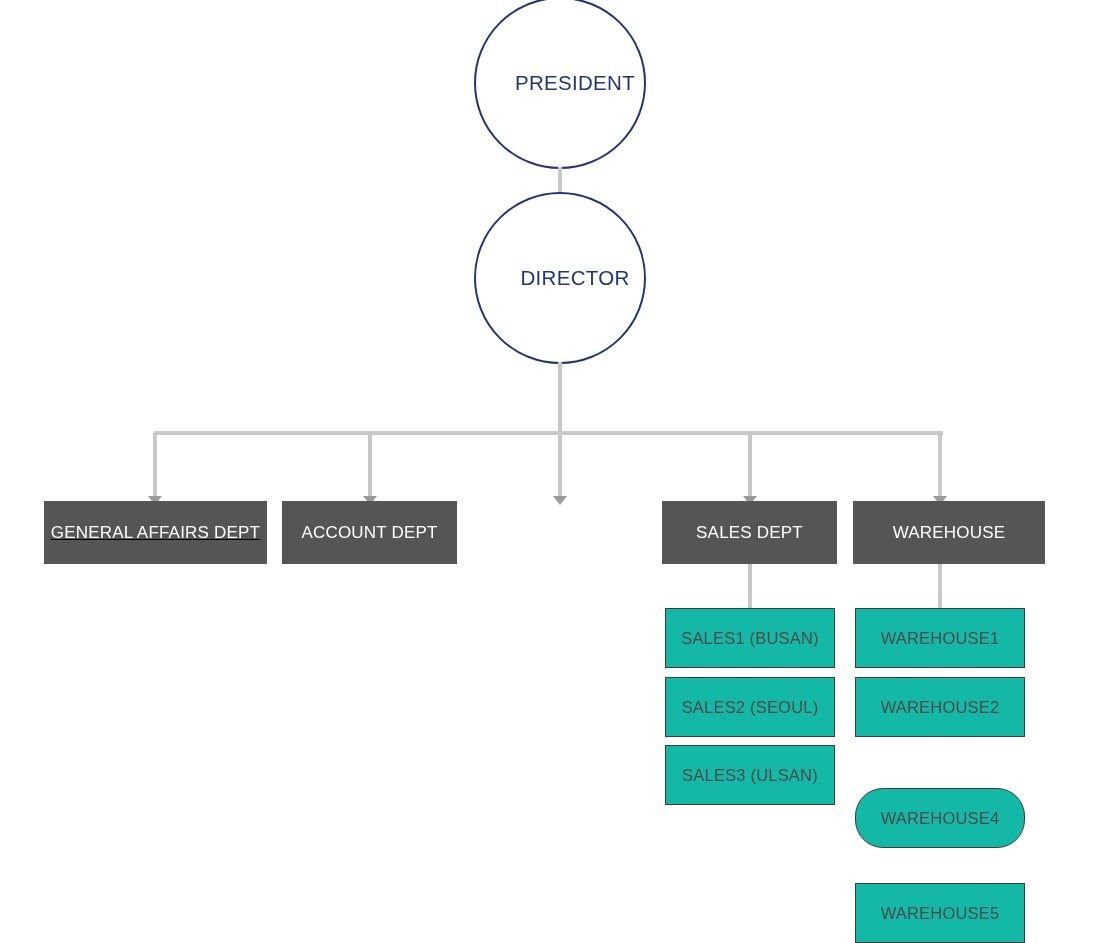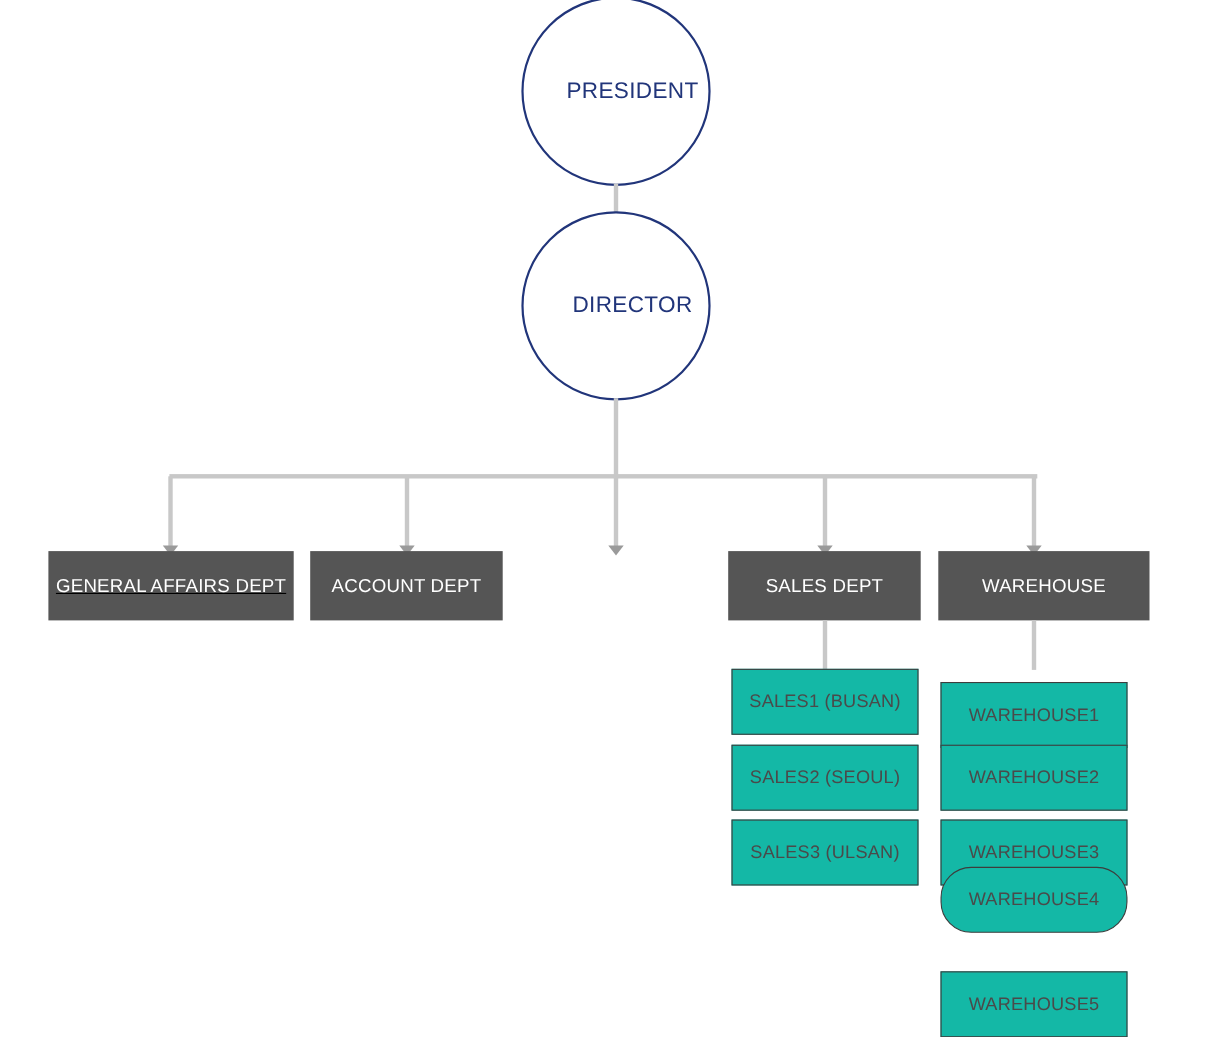--- a/index.html
+++ b/index.html
@@ -153,28 +153,25 @@
   <div class="leaf-box" style="left:665px; top:608px;">
     <span class="leaf-label">SALES1 (BUSAN)</span>
   </div>
   <div class="leaf-box" style="left:665px; top:677px;">
     <span class="leaf-label">SALES2 (SEOUL)</span>
   </div>
   <div class="leaf-box" style="left:665px; top:745px;">
     <span class="leaf-label">SALES3 (ULSAN)</span>
   </div>
 
-  <div class="leaf-box" style="left:855px; top:608px;margin-top:12px;">
+  <div class="leaf-box" style="left:855px; top:608px;">
     <span class="leaf-label">WAREHOUSE1</span>
   </div>
   <div class="leaf-box" style="left:855px; top:677px;align-items:center;">
     <span class="leaf-label">WAREHOUSE2</span>
-  </div>
-  <div class="leaf-box" style="left:855px; top:745px;">
-    <span class="leaf-label">WAREHOUSE3</span>
   </div>
   <div class="leaf-box" style="left:855px; top:788px;border-radius:28px;">
     <span class="leaf-label">WAREHOUSE4</span>
   </div>
   <div class="leaf-box" style="left:855px; top:883px;">
     <span class="leaf-label">WAREHOUSE5</span>
   </div>
 
 </div>
 

